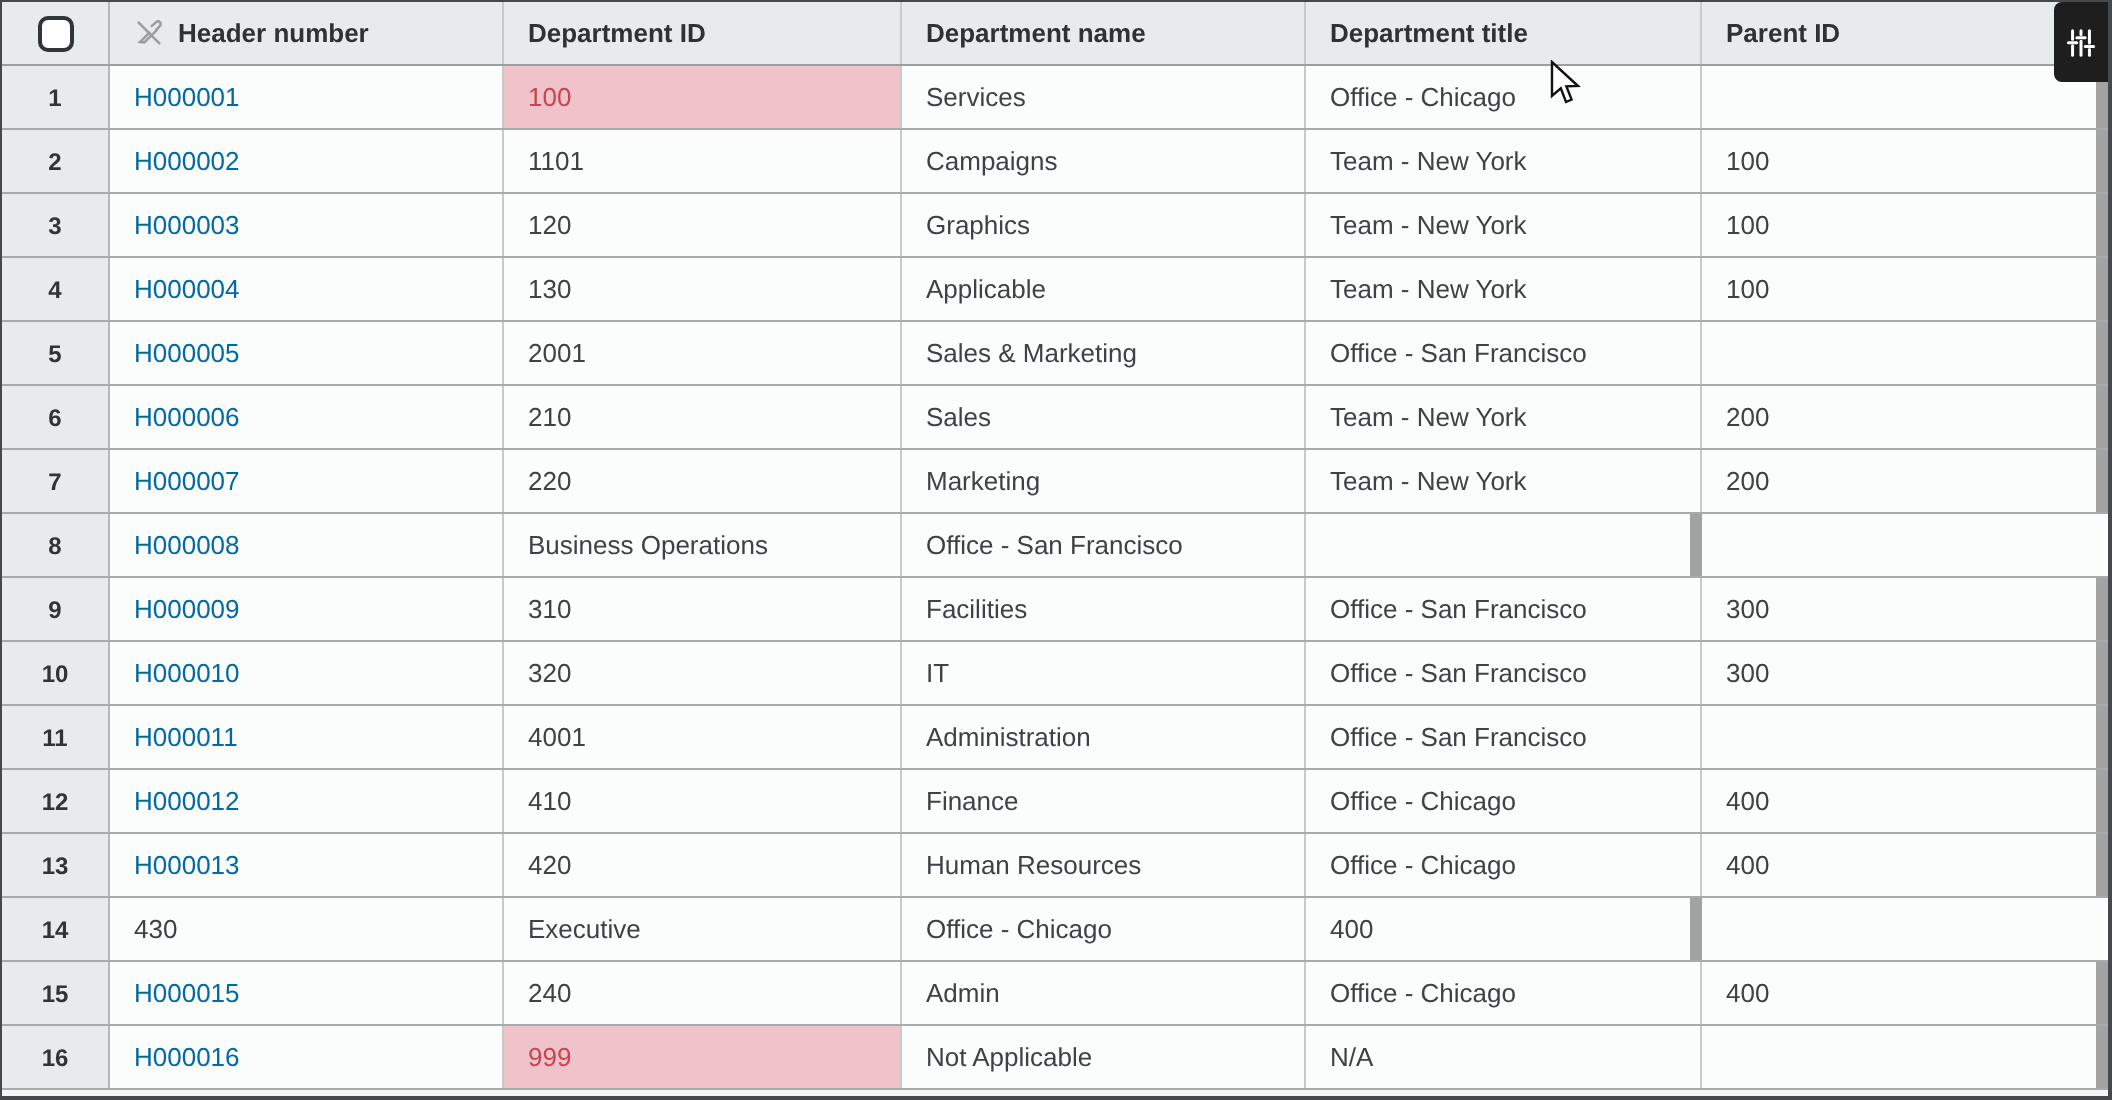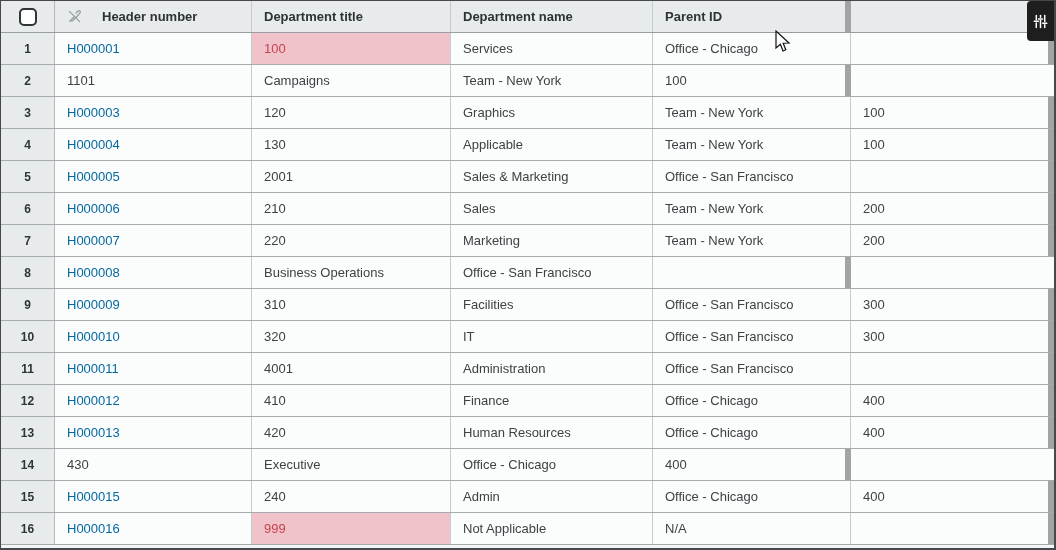--- a/index.html
+++ b/index.html
@@ -49,21 +49,21 @@
     font-size: 12px;
     font-weight: 700;
     color: #2f3437;
     border-right: 1px solid #b3b8ba;
   }
   .header-cell {
     background: #e8ebec;
     font-weight: 700;
     font-size: 13px;
     color: #2d3235;
-    gap: 20px;
+    gap: 7px;
   }
   .muted-col { color: #0369a1; }
   .invalid {
     background: #f0c2c9;
     color: #c6454f;
   }
   .empty-strip { height: 3px; background: #f4f6f6; }
 
   .checkbox {
     width: 18px; height: 18px;
@@ -105,42 +105,46 @@
       </div>
       <div class="cell header-cell">
         <svg class="hdr-icon" viewBox="0 0 16 16" fill="none" stroke="#999fa2" stroke-width="1.4" stroke-linecap="round">
           <path d="M9.5 4.2 L11.8 2.2 a1.4 1.4 0 0 1 2 2 L11.8 6.5"></path>
           <path d="M8.2 7.8 L4.5 11.5 L3.2 12.8 L5.5 13 L12 6.6"></path>
           <line x1="2.5" y1="2.5" x2="13.5" y2="13.5"></line>
         </svg>
         <span>Header number</span>
       </div>
       <div class="cell header-cell">
+        <span>Department ID</span>
+      </div>
+      <div class="cell header-cell">
+        <span>Department name</span>
+      </div>
+      <div class="cell header-cell">
         <span>Department title</span>
-      </div>
-      <div class="cell header-cell">
-        <span>Department name</span>
       </div>
       <div class="cell header-cell">
         <span>Parent ID</span>
       </div>
     </div>
 
     <div>
   <div class="row">
     <div class="cell gutter-cell">1</div>
     <div class="cell muted-col">H000001</div>
     <div class="cell invalid">100</div>
     <div class="cell">Services</div>
     <div class="cell">Office - Chicago</div>
     <div class="cell"></div>
   </div>
 
   <div class="row">
     <div class="cell gutter-cell">2</div>
+    <div class="cell muted-col">H000002</div>
     <div class="cell">1101</div>
     <div class="cell">Campaigns</div>
     <div class="cell">Team - New York</div>
     <div class="cell">100</div>
   </div>
 
   <div class="row">
     <div class="cell gutter-cell">3</div>
     <div class="cell muted-col">H000003</div>
     <div class="cell">120</div>

